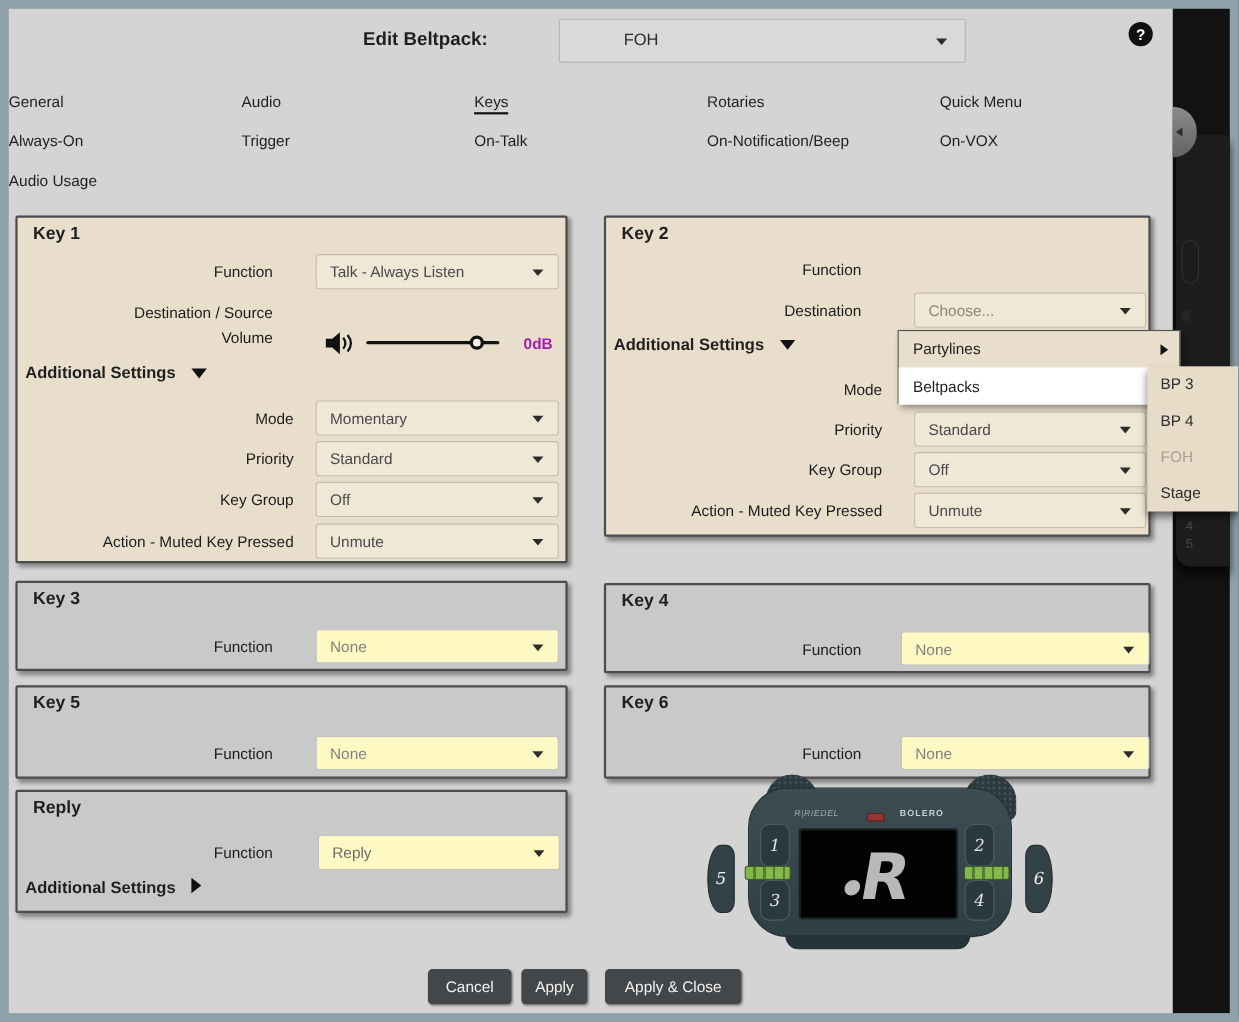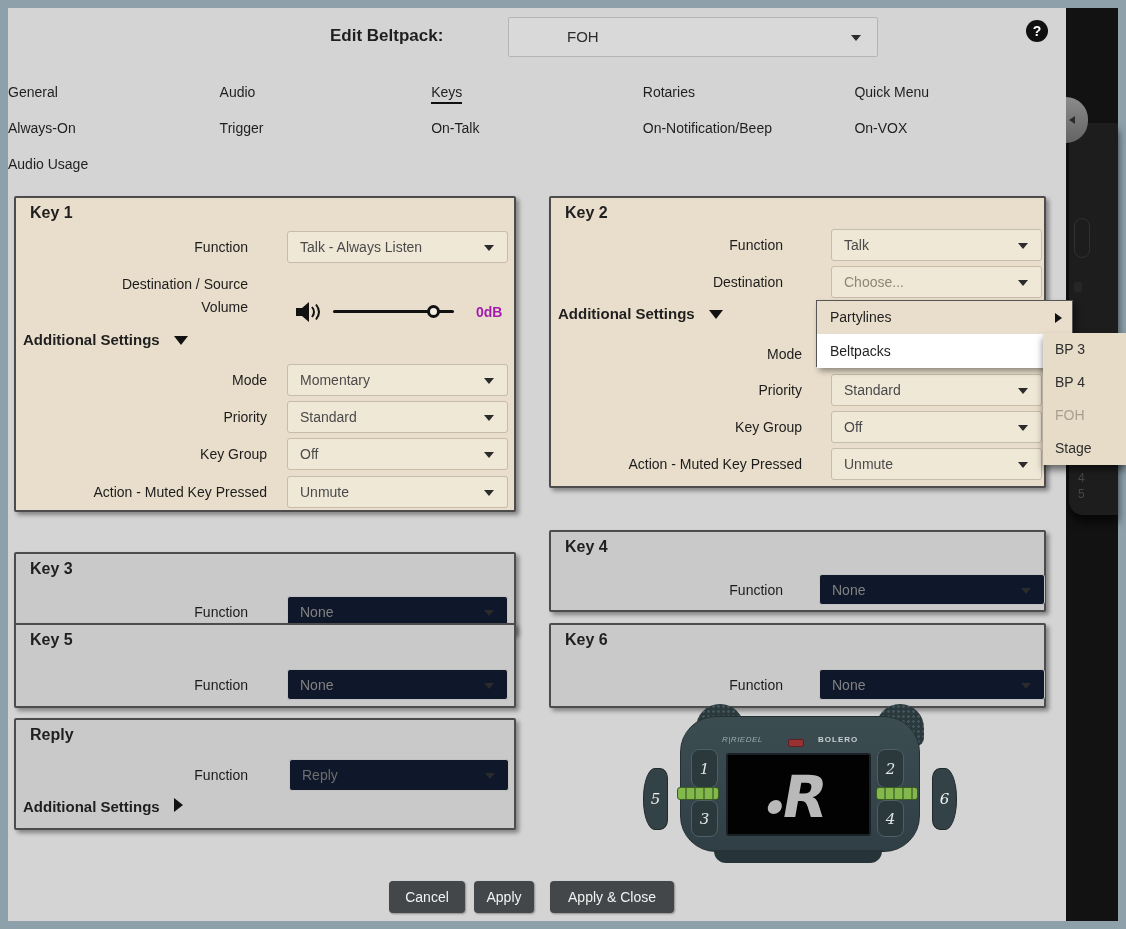--- a/index.html
+++ b/index.html
@@ -36,21 +36,21 @@
 
   
   .panel{border:2px solid #4c4c4c;border-radius:2px;box-shadow:3px 3px 4px rgba(0,0,0,.38)}
   .panel.beige{background:#e9decb}
   .panel.gray{background:#c9c9c9}
   .ptitle{position:absolute;left:14px;top:6px;font-size:16px;font-weight:bold}
   .lbl{position:absolute;font-size:14px;text-align:right;line-height:32px;color:#1c1c1c}
   .dd{position:absolute;height:32px;border-radius:3px;font-size:14px;line-height:30px;cursor:pointer}
   .dd .val{padding-left:12px;display:block;white-space:nowrap;overflow:hidden}
   .dd-beige{background:#f0e8d7;border:1px solid #c6bca8;color:#4a4a4a}
-  .dd-gray{background:#0f172a;border:1px solid #c2c2c2;color:#828282}
+  .dd-gray{background:#fef9c3;border:1px solid #c2c2c2;color:#828282}
   .dd .caret{position:absolute;right:13px;top:13px;width:0;height:0;
     border-left:5px solid transparent;border-right:5px solid transparent;border-top:6px solid #2b2b2b}
   .dim{color:#8d8577}
   .addset{position:absolute;font-size:15px;font-weight:bold;cursor:pointer}
   .tri-down{display:inline-block;width:0;height:0;border-left:7px solid transparent;
     border-right:7px solid transparent;border-top:9px solid #111;margin-left:14px}
   .tri-right{display:inline-block;width:0;height:0;border-top:7px solid transparent;
     border-bottom:7px solid transparent;border-left:9px solid #111;margin-left:14px}
 
   
@@ -175,24 +175,20 @@
     <div class="lbl" style="left:0;top:278px;width:251px">Action - Muted Key Pressed</div>
     <div class="dd dd-beige" style="left:271px;top:278px;width:221px">
       <span class="val">Unmute</span>
       <span class="caret"></span>
       </div>
   </div>
 
   <div class="abs panel beige" style="left:549px;top:196px;width:497px;height:292px">
     <div class="ptitle">Key 2</div>
     <div class="lbl" style="left:0;top:31px;width:232px">Function</div>
-    <div class="dd dd-beige" style="left:280px;top:31px;width:211px">
-      <span class="val">Talk</span>
-      <span class="caret"></span>
-      </div>
     <div class="lbl" style="left:0;top:68px;width:232px">Destination</div>
     <div class="dd dd-beige" style="left:280px;top:68px;width:211px">
       <span class="val dim">Choose...</span>
       <span class="caret"></span>
       </div>
     <div class="addset" style="left:7px;top:107px">
       <span>Additional Settings</span><span class="tri-down"></span></div>
     <div class="lbl" style="left:0;top:140px;width:251px">Mode</div>
     <div class="lbl" style="left:0;top:176px;width:251px">Priority</div>
     <div class="dd dd-beige" style="left:280px;top:176px;width:211px">
@@ -219,21 +215,21 @@
       <span>Beltpacks</span>
       <span class="marrow"></span></div>
   </div>
   <div class="abs submenu">
     <div class="srow">BP 3</div>
     <div class="srow">BP 4</div>
     <div class="srow disabled">FOH</div>
     <div class="srow">Stage</div>
   </div>
 
-  <div class="abs panel gray" style="left:14px;top:552px;width:502px;height:82px">
+  <div class="abs panel gray" style="left:14px;top:528px;width:502px;height:82px">
     <div class="ptitle">Key 3</div>
     <div class="lbl" style="left:0;top:42px;width:232px">Function</div>
     <div class="dd dd-gray" style="left:271px;top:42px;width:221px;height:31px">
       <span class="val">None</span>
       <span class="caret"></span>
       </div>
   </div>
 
   <div class="abs panel gray" style="left:549px;top:530px;width:497px;height:82px">
     <div class="ptitle">Key 4</div>

